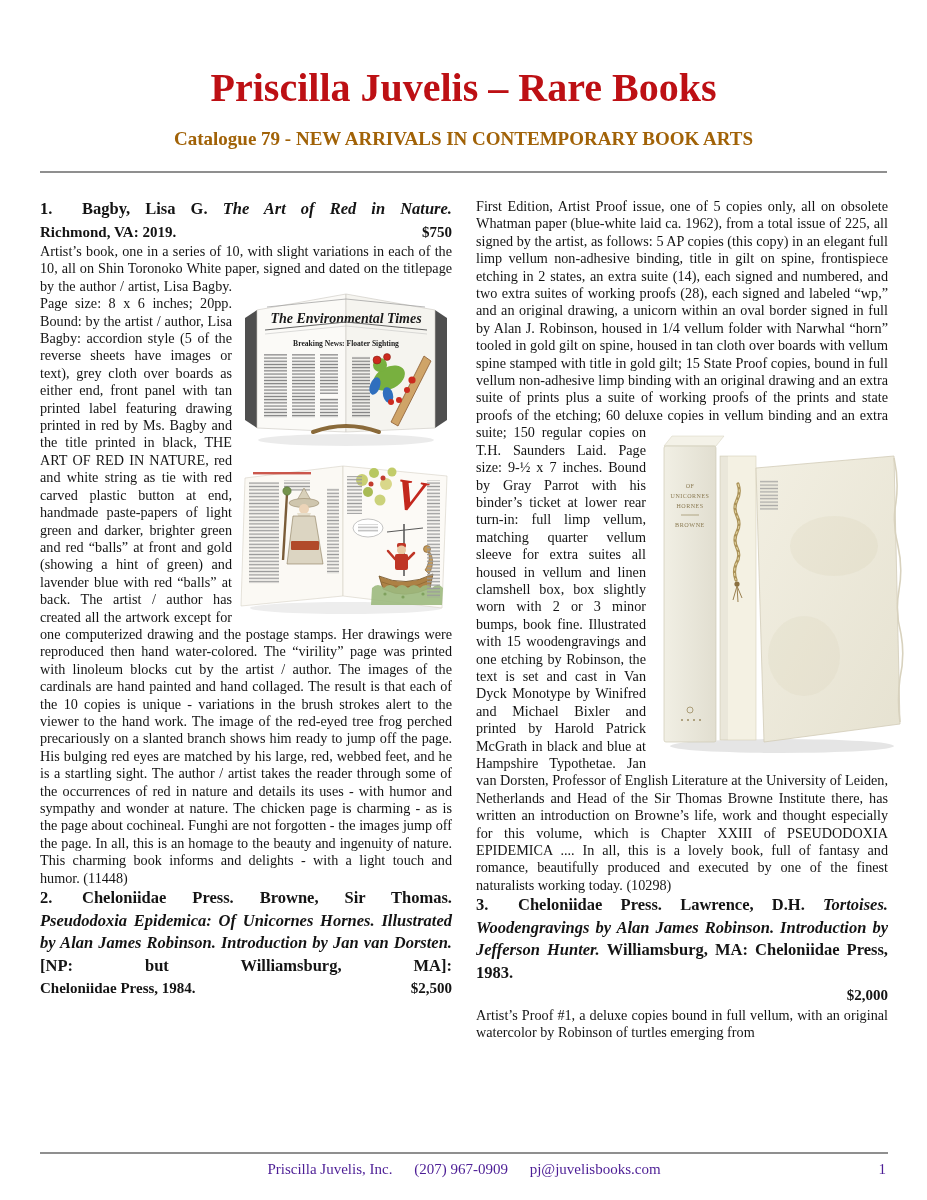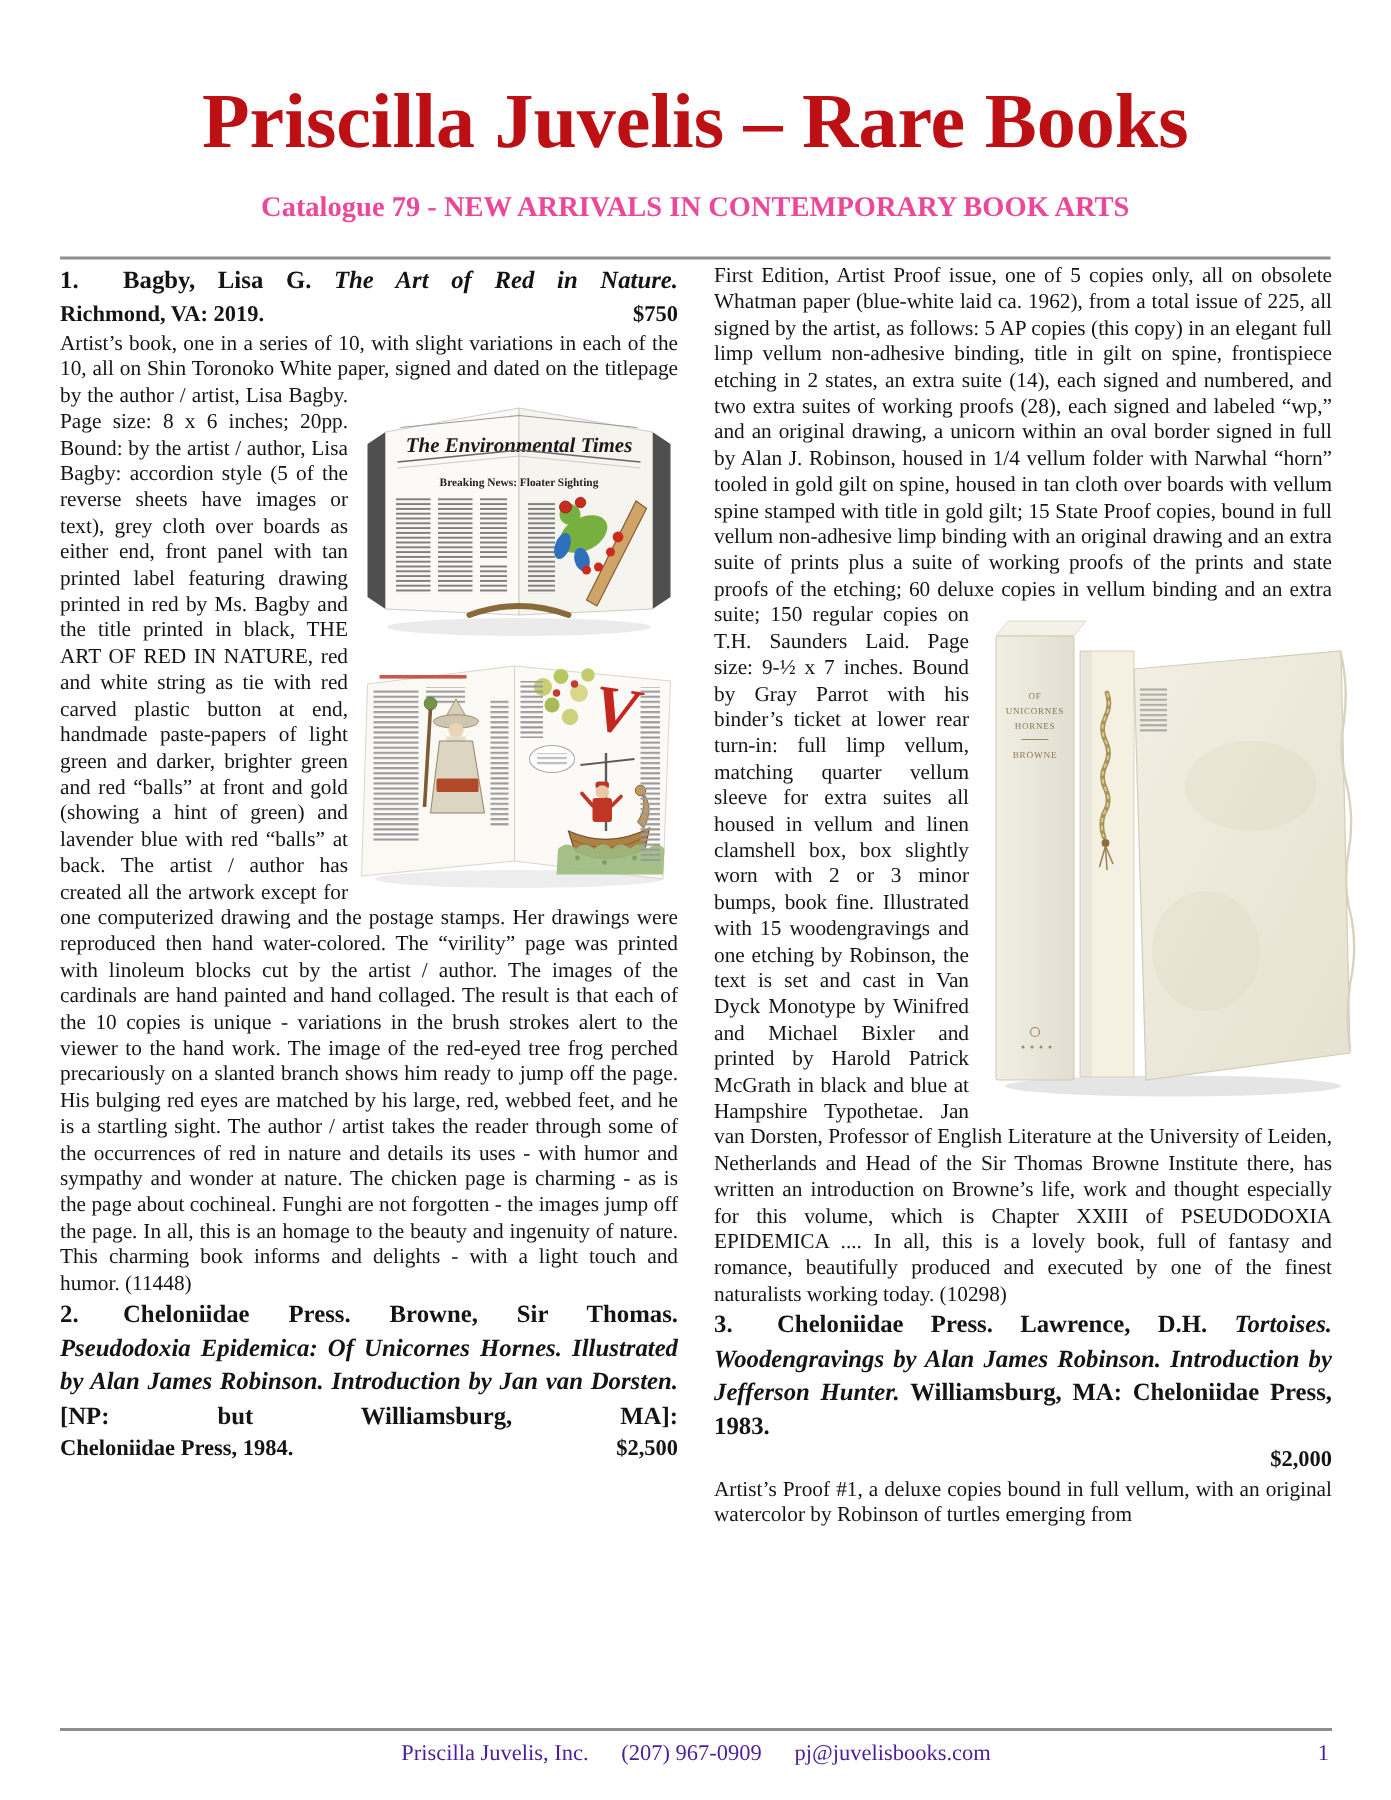--- a/index.html
+++ b/index.html
@@ -1,22 +1,22 @@
 <!DOCTYPE html>
 <html><head>
 <meta charset="utf-8">
 <style>
   html,body { margin:0; padding:0; background:#ffffff; }
   .page { position:relative; width:927px; height:1200px; background:#fff; overflow:hidden;
           font-family:"Liberation Serif","DejaVu Serif",serif; color:#141414; }
-  .title { margin:4px; padding-top:48px; text-align:center; font-size:52px; font-weight:bold;
+  .title { margin:16px; padding-top:48px; text-align:center; font-size:40px; font-weight:bold;
            color:#bd1014; }
-  .subtitle { margin-top:17px; text-align:center; font-size:19px; font-weight:bold; color:#ec4899; }
+  .subtitle { margin-top:17px; text-align:center; font-size:19px; font-weight:bold; color:#a16207; }
   .hrule { margin:21px 40px 0 40px; border-top:2px solid #8f8f8f; height:0; }
-  .cols { position:absolute; top:176px; left:40px; width:848px; display:flex; gap:24px; }
+  .cols { position:absolute; top:198px; left:40px; width:848px; display:flex; gap:24px; }
   .col { width:412px; }
   .h { font-weight:bold; font-size:16.5px; line-height:22.5px; text-align:justify; text-align-last:justify; }
   .num { display:inline-block; width:42px; }
   .bi { font-style:italic; }
   .hrow { display:flex; justify-content:space-between; font-weight:bold; font-size:15px; line-height:22.5px; }
   .hrow.right { justify-content:flex-end; }
   p.body { margin:0; font-size:14.2px; line-height:17.4px; text-align:justify; }
   article + article { margin-top:0; }
   .floatL { float:right; width:212px; margin:2px 0 4px 8px; display:block; }
   .floatL svg { display:block; }

